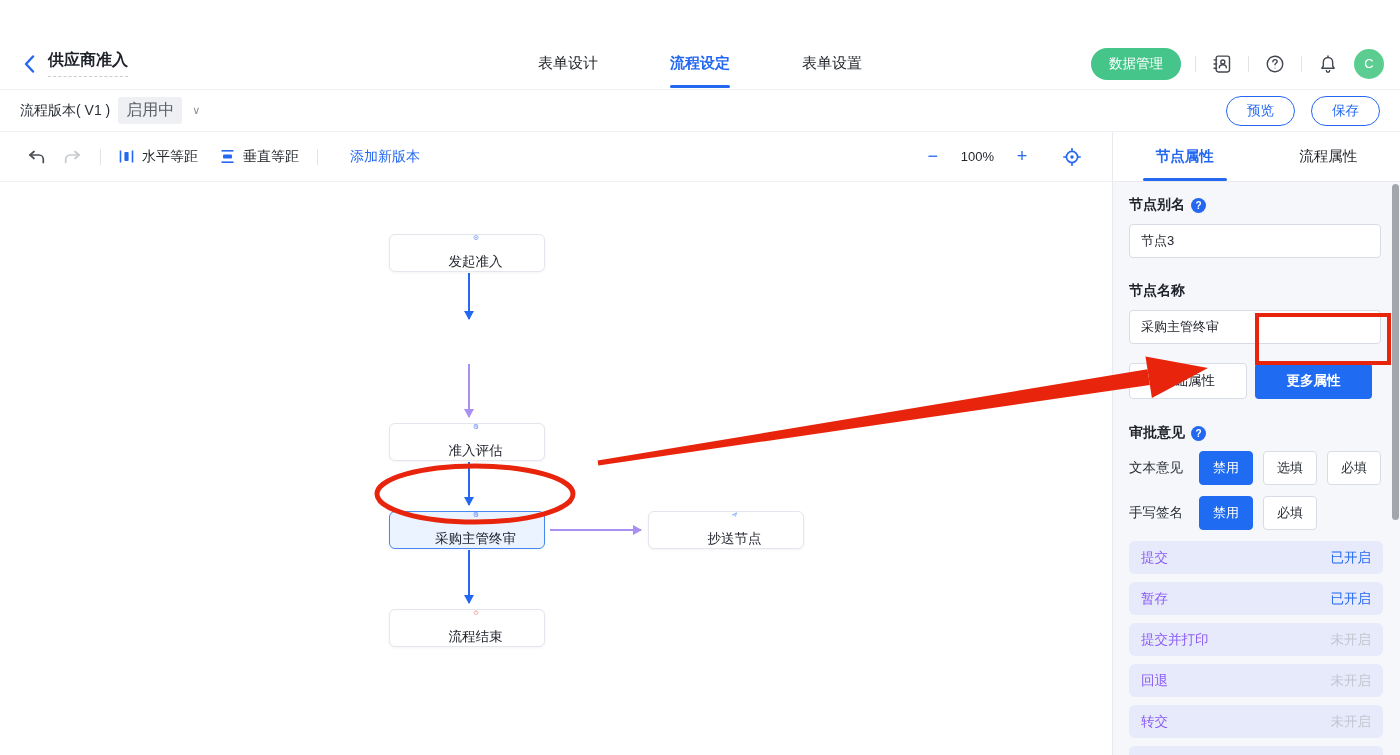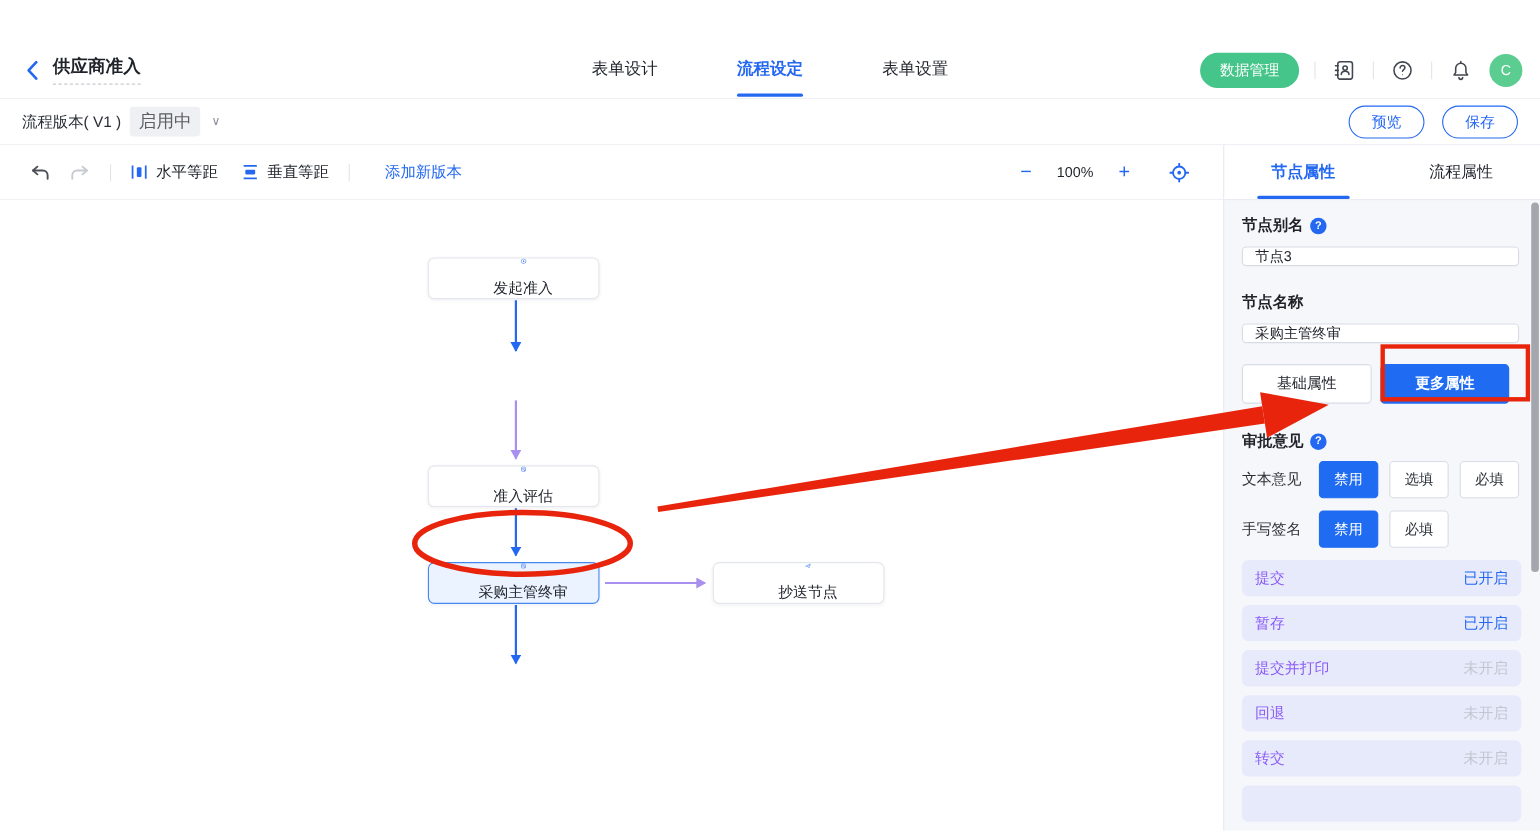--- a/index.html
+++ b/index.html
@@ -67,21 +67,21 @@
     display:flex; }
   .ptab { flex:1; display:flex; align-items:center; justify-content:center;
     font-size:14.5px; color:#1f2329; position:relative; cursor:pointer; }
   .ptab.active { color:#2468f2; font-weight:bold; }
   .ptab.active::after { content:""; position:absolute; bottom:0; left:50%; transform:translateX(-50%);
     width:84px; height:3px; background:#2468f2; border-radius:2px; }
   .panel-body { padding:14px 22px 0 16px; }
   .sec-label { font-size:14px; font-weight:bold; color:#1f2329; display:flex; align-items:center; gap:6px; }
   .qicon { width:15px; height:15px; border-radius:50%; background:#2468f2; color:#fff;
     font-size:10px; font-weight:bold; display:inline-flex; align-items:center; justify-content:center; cursor:pointer; }
-  .p-input { width:252px; height:18px; border:1px solid #d8dce5; border-radius:4px;
+  .p-input { width:252px; height:34px; border:1px solid #d8dce5; border-radius:4px;
     background:#fff; font-size:13px; color:#23262e; padding:0 11px; outline:none;
     font-family:"Liberation Sans","DejaVu Sans",sans-serif; }
   .btn-row { display:flex; gap:8px; margin-top:19px; }
   .btn-basic { width:118px; height:36px; background:#fff; border:1px solid #d8dce5;
     border-radius:4px; font-size:13.5px; color:#23262e; cursor:pointer; }
   .btn-more { width:117px; height:36px; background:#1f6bf2; border:none;
     border-radius:4px; font-size:13.5px; color:#fff; font-weight:bold; cursor:pointer; }
   .opt-row { display:flex; align-items:center; gap:10px; margin-top:11px; }
   .opt-label { font-size:13.5px; color:#2a2f36; width:60px; flex:none; }
   .opt-btn { min-width:54px; height:34px; padding:0 10px; background:#fff; border:1px solid #d8dce5;
@@ -252,20 +252,27 @@
       </div>
 
       <div class="node" style="left:648px;top:329px">
         <svg width="17" height="16" viewBox="0 0 17 16">
           <path d="M1.5 8.8 L15.5 2.5 L11.5 14 L8.3 9.7 Z" fill="#e8f1ff" stroke="#3b82f6" stroke-width="1.3" stroke-linejoin="round"></path>
           <path d="M8.3 9.7 L15.5 2.5" stroke="#3b82f6" stroke-width="1.3"></path>
         </svg>
         <span>抄送节点</span>
       </div>
 
+      <div class="node" style="left:389px;top:427px">
+        <svg width="16" height="16" viewBox="0 0 16 16">
+          <path d="M5 3.6 a6.1 6.1 0 1 0 6 0" fill="none" stroke="#f2695c" stroke-width="1.6" stroke-linecap="round"></path>
+          <line x1="8" y1="1" x2="8" y2="7.4" stroke="#f2695c" stroke-width="1.6" stroke-linecap="round"></line>
+        </svg>
+        <span>流程结束</span>
+      </div>
     </div>
   </div>
 
   <div class="panel">
     <div class="panel-tabs">
       <div class="ptab active">节点属性</div>
       <div class="ptab">流程属性</div>
     </div>
 
     <div class="panel-body">

